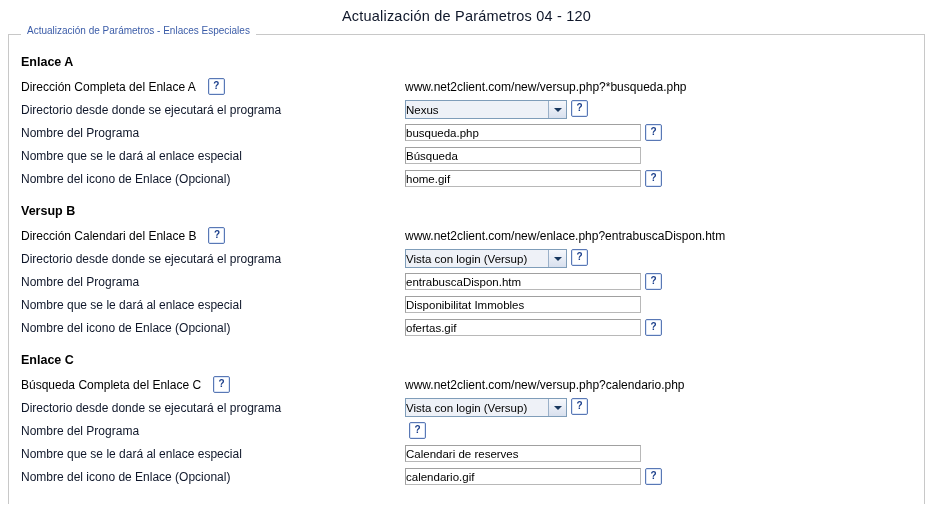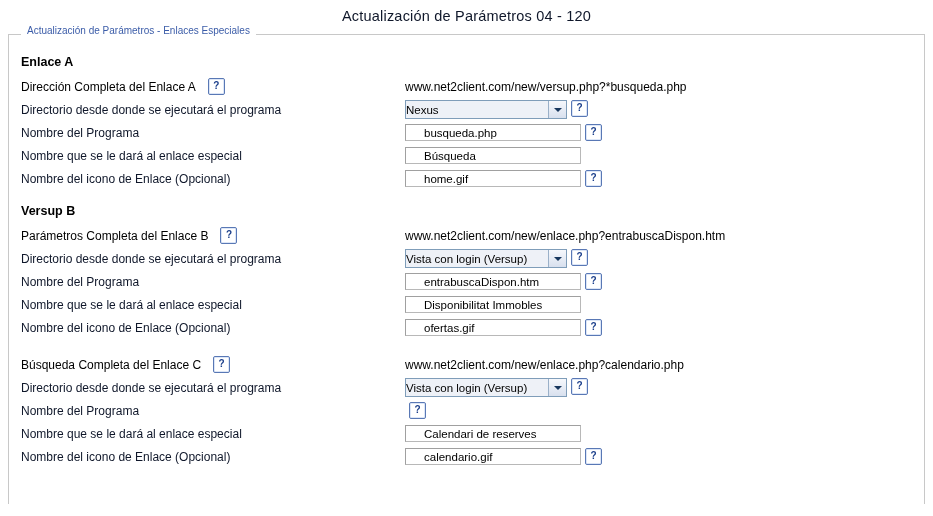--- a/index.html
+++ b/index.html
@@ -107,22 +107,22 @@
   .url-text {
     font-size: 12px;
     color: #000000;
     white-space: nowrap;
   }
   input.text-input {
     font-family: "Liberation Sans", sans-serif;
     font-size: 11.5px;
     color: #000000;
     height: 17px;
-    width: 176px;
-    padding: 0 18px;
+    width: 236px;
+    padding: 0 0;
     border: 1px solid #b8b8b8;
     border-top-color: #a0a0a0;
     border-left-color: #a0a0a0;
     background: #ffffff;
     box-sizing: border-box;
     outline: none;
   }
   .select-wrap {
     position: relative;
     width: 162px;
@@ -216,21 +216,21 @@
           <span class="help-icon">?</span>
         </div>
       </div>
     </div>
 
     <div class="group">
       <div class="group-title">Versup B</div>
 
       <div class="row">
         <div class="label-with-icon">
-          <span class="lbl">Parámetros Completa del Enlace B</span>
+          <span class="lbl">Dirección Calendari del Enlace B</span>
           <span class="help-icon">?</span>
         </div>
         <div class="field-area">
           <span class="url-text">www.net2client.com/new/enlace.php?entrabuscaDispon.htm</span>
         </div>
       </div>
 
       <div class="row">
         <div class="label">Directorio desde donde se ejecutará el programa</div>
         <div class="field-area">
@@ -262,28 +262,29 @@
       <div class="row">
         <div class="label">Nombre del icono de Enlace (Opcional)</div>
         <div class="field-area">
           <input class="text-input" type="text" value="ofertas.gif" style="">
           <span class="help-icon">?</span>
         </div>
       </div>
     </div>
 
     <div class="group">
+      <div class="group-title">Enlace C</div>
 
       <div class="row">
         <div class="label-with-icon">
           <span class="lbl">Búsqueda Completa del Enlace C</span>
           <span class="help-icon">?</span>
         </div>
         <div class="field-area">
-          <span class="url-text">www.net2client.com/new/enlace.php?calendario.php</span>
+          <span class="url-text">www.net2client.com/new/versup.php?calendario.php</span>
         </div>
       </div>
 
       <div class="row">
         <div class="label">Directorio desde donde se ejecutará el programa</div>
         <div class="field-area">
           <div class="select-wrap">
             <span class="sel-text">Vista con login (Versup)</span>
             <span class="arrow-btn">
                 <span class="tri"></span>

